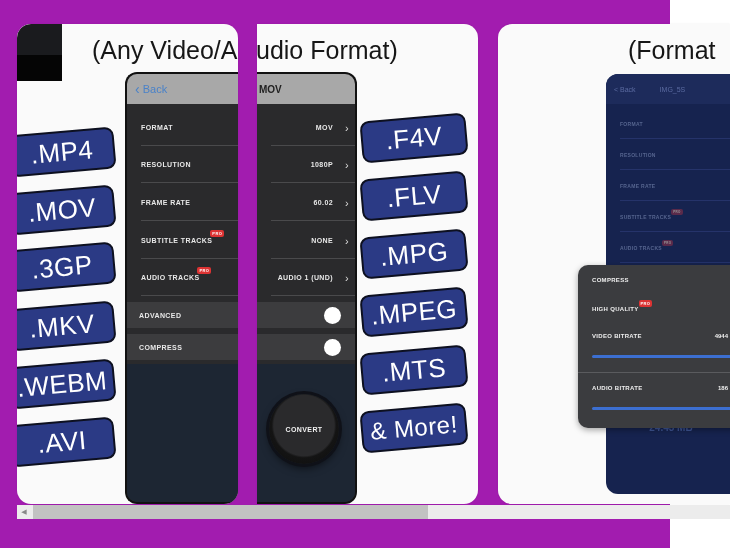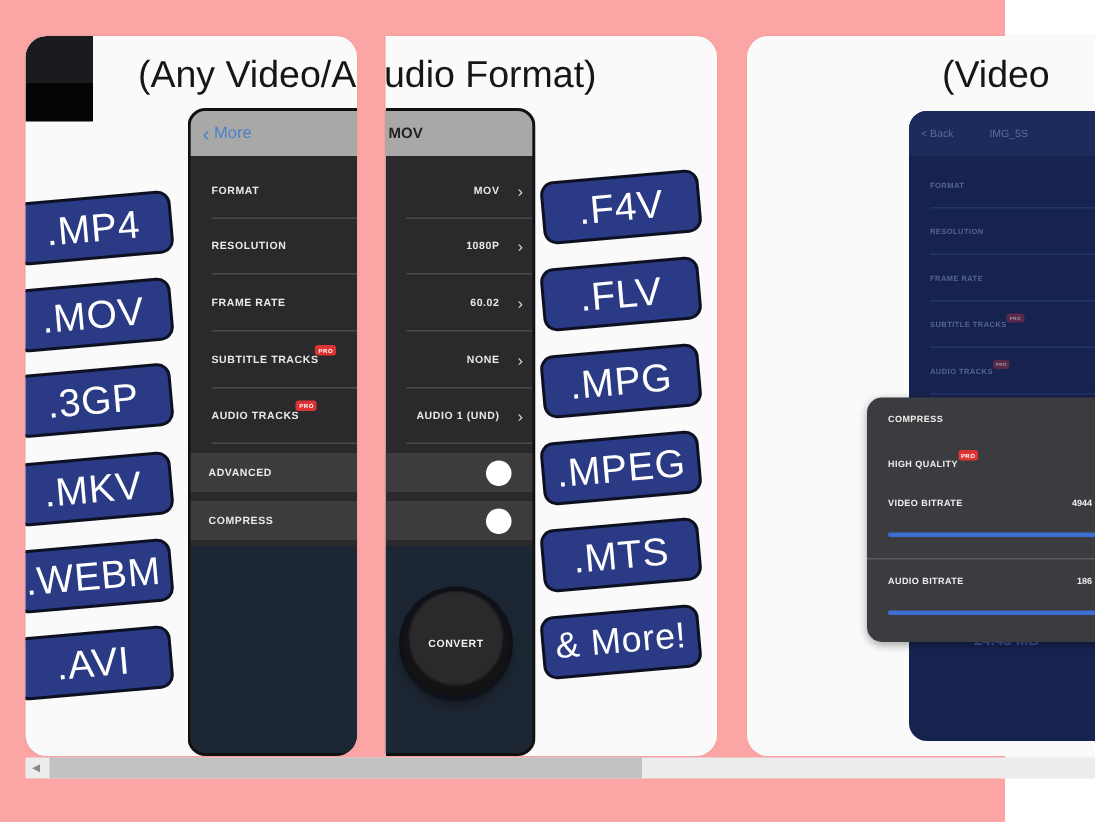--- a/index.html
+++ b/index.html
@@ -1,18 +1,18 @@
 <!DOCTYPE html>
 <html><head>
 <meta charset="utf-8">
 <style>
   * { box-sizing: border-box; margin: 0; padding: 0; }
   html, body { width: 730px; height: 548px; background: #ffffff; overflow: hidden;
     font-family: "Liberation Sans", sans-serif; }
-  .stage { position: relative; width: 670px; height: 548px; background: #fca5a5; }
+  .stage { position: relative; width: 670px; height: 548px; background: #a21caf; }
 
   .card { position: absolute; top: 24px; height: 480px; background: #fafafa;
     border-radius: 14px; overflow: hidden; box-shadow: 0 0 2px rgba(0,0,0,0.08); }
   #card1 { left: 17px; width: 221px; }
   #card2 { left: 257px; width: 221px; border-top-left-radius: 0; border-bottom-left-radius: 0; }
   #card3 { left: 498px; width: 232px; border-top-right-radius: 0; border-bottom-right-radius: 0; }
 
   .headline { position: absolute; top: 12px; font-size: 25px; color: #161616; white-space: nowrap; }
 
   .black-block { position: absolute; left: 0; top: 0; width: 45px; height: 57px;
@@ -90,21 +90,21 @@
     <div class="tag" style="left:-8px;top:165px;">.MOV</div>
     <div class="tag" style="left:-8px;top:222px;">.3GP</div>
     <div class="tag" style="left:-8px;top:281px;">.MKV</div>
     <div class="tag" style="left:-8px;top:339px;">.WEBM</div>
     <div class="tag" style="left:-8px;top:397px;">.AVI</div>
 
     <div class="phone" style="left:108px;top:48px;width:125px;height:432px;border-radius:12px 0 0 12px;border-right:none;">
       <div class="navbar">
         <span class="back">
           <span style="font-size:14px;line-height:1;">‹</span>
-          <span>More</span>
+          <span>Back</span>
         </span>
       </div>
       <div class="row" style="top:35px;">
           <span>FORMAT</span>
         </div>
       <div class="row" style="top:72px;">
           <span>RESOLUTION</span>
         </div>
       <div class="row" style="top:110px;">
           <span>FRAME RATE</span>
@@ -166,21 +166,21 @@
 
     <div class="tag" style="left:104px;top:93px;">.F4V</div>
     <div class="tag" style="left:104px;top:151px;">.FLV</div>
     <div class="tag" style="left:104px;top:209px;">.MPG</div>
     <div class="tag" style="left:104px;top:267px;">.MPEG</div>
     <div class="tag" style="left:104px;top:325px;">.MTS</div>
     <div class="tag" style="left:104px;top:383px;font-size:24px;">&amp; More!</div>
   </div>
 
   <div class="card" id="card3">
-    <div class="headline" style="left:130px;">(Video</div>
+    <div class="headline" style="left:130px;">(Format</div>
 
 
     <div class="phone3">
       <div class="nav3">
         <span>&lt; Back</span>
         <span>IMG_5S</span>
       </div>
       <div class="r3" style="top:34px;">
           <span>FORMAT</span>
         </div>

